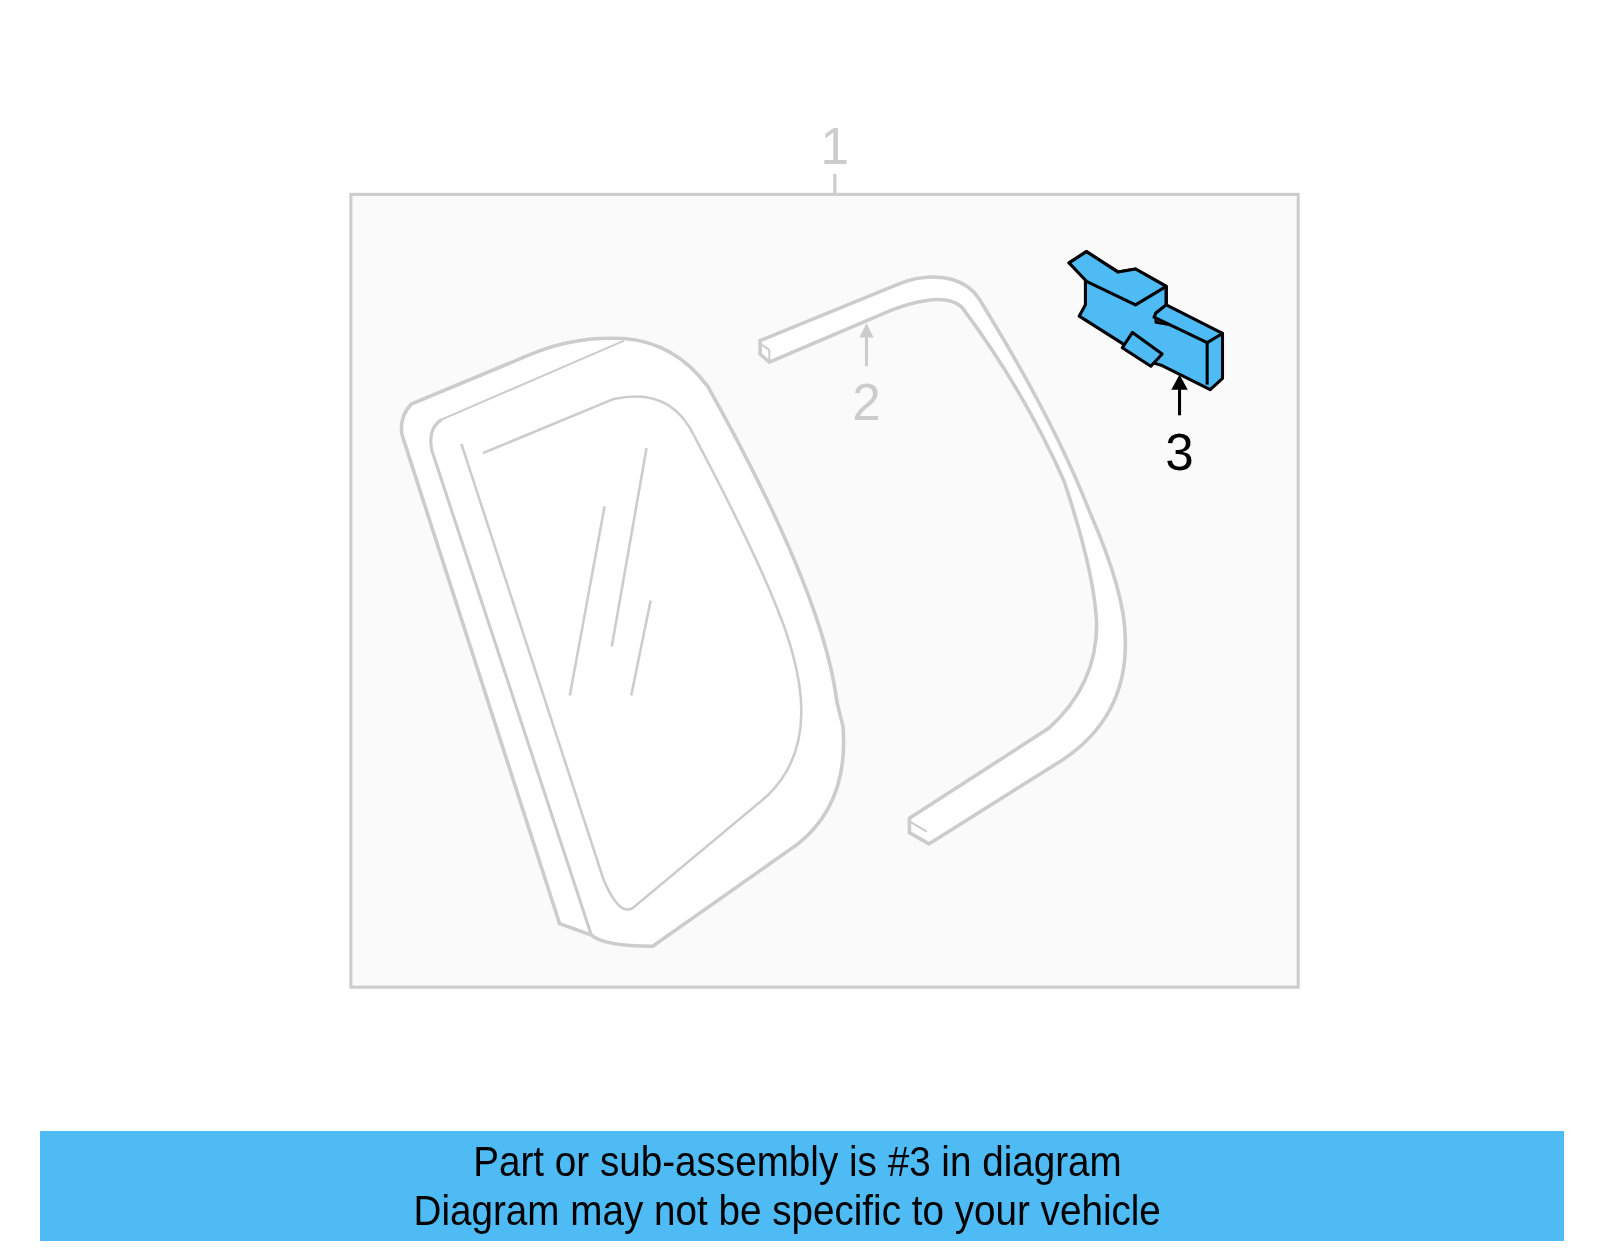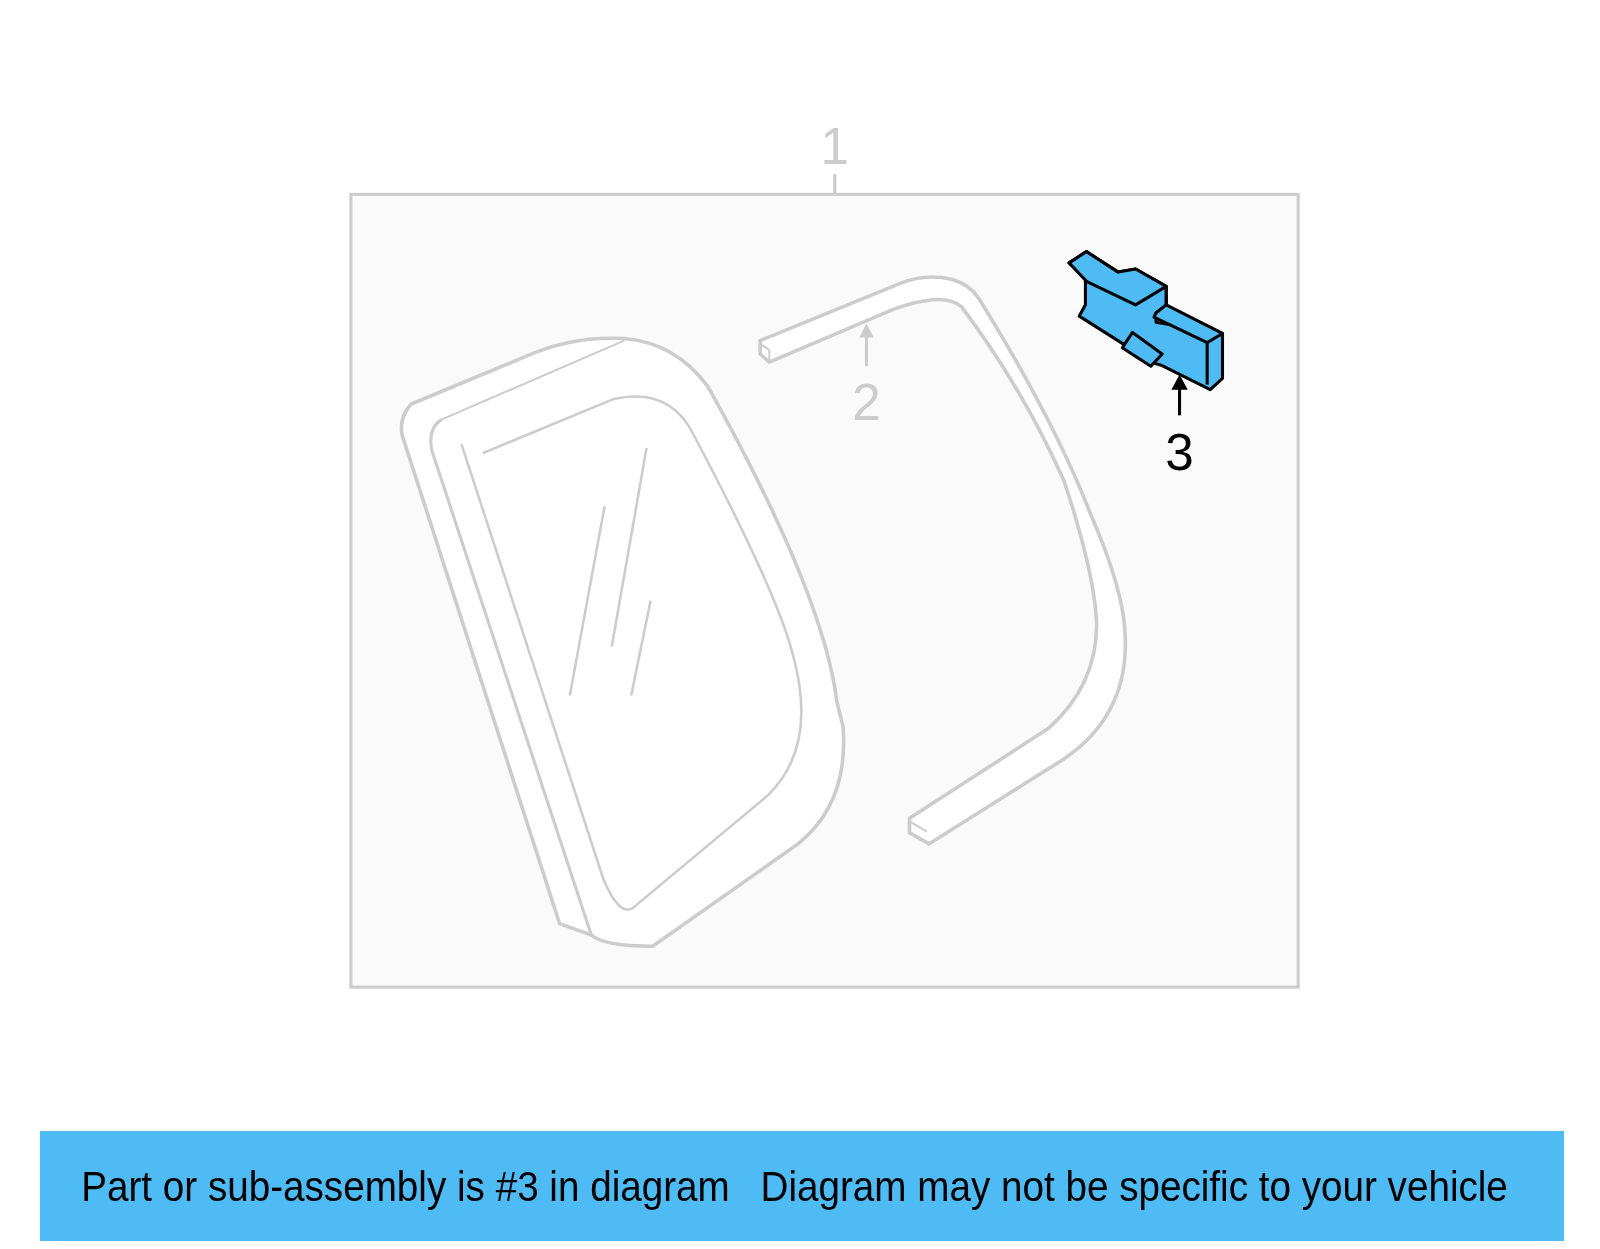--- a/index.html
+++ b/index.html
@@ -26,21 +26,21 @@
       font-size: 50px;
     }
     .banner {
       position: absolute;
       left: 40px;
       top: 1131px;
       width: 1524px;
       height: 110px;
       background: #4fbbf5;
       display: flex;
-      flex-direction: row;
+      flex-direction: column;
       align-items: center;
       justify-content: center;
       color: #000;
       font-family: "Liberation Sans", sans-serif;
       font-size: 42px;
       line-height: 49px;
       padding-left: 0;
     }
     .banner-line {
       display: block;

